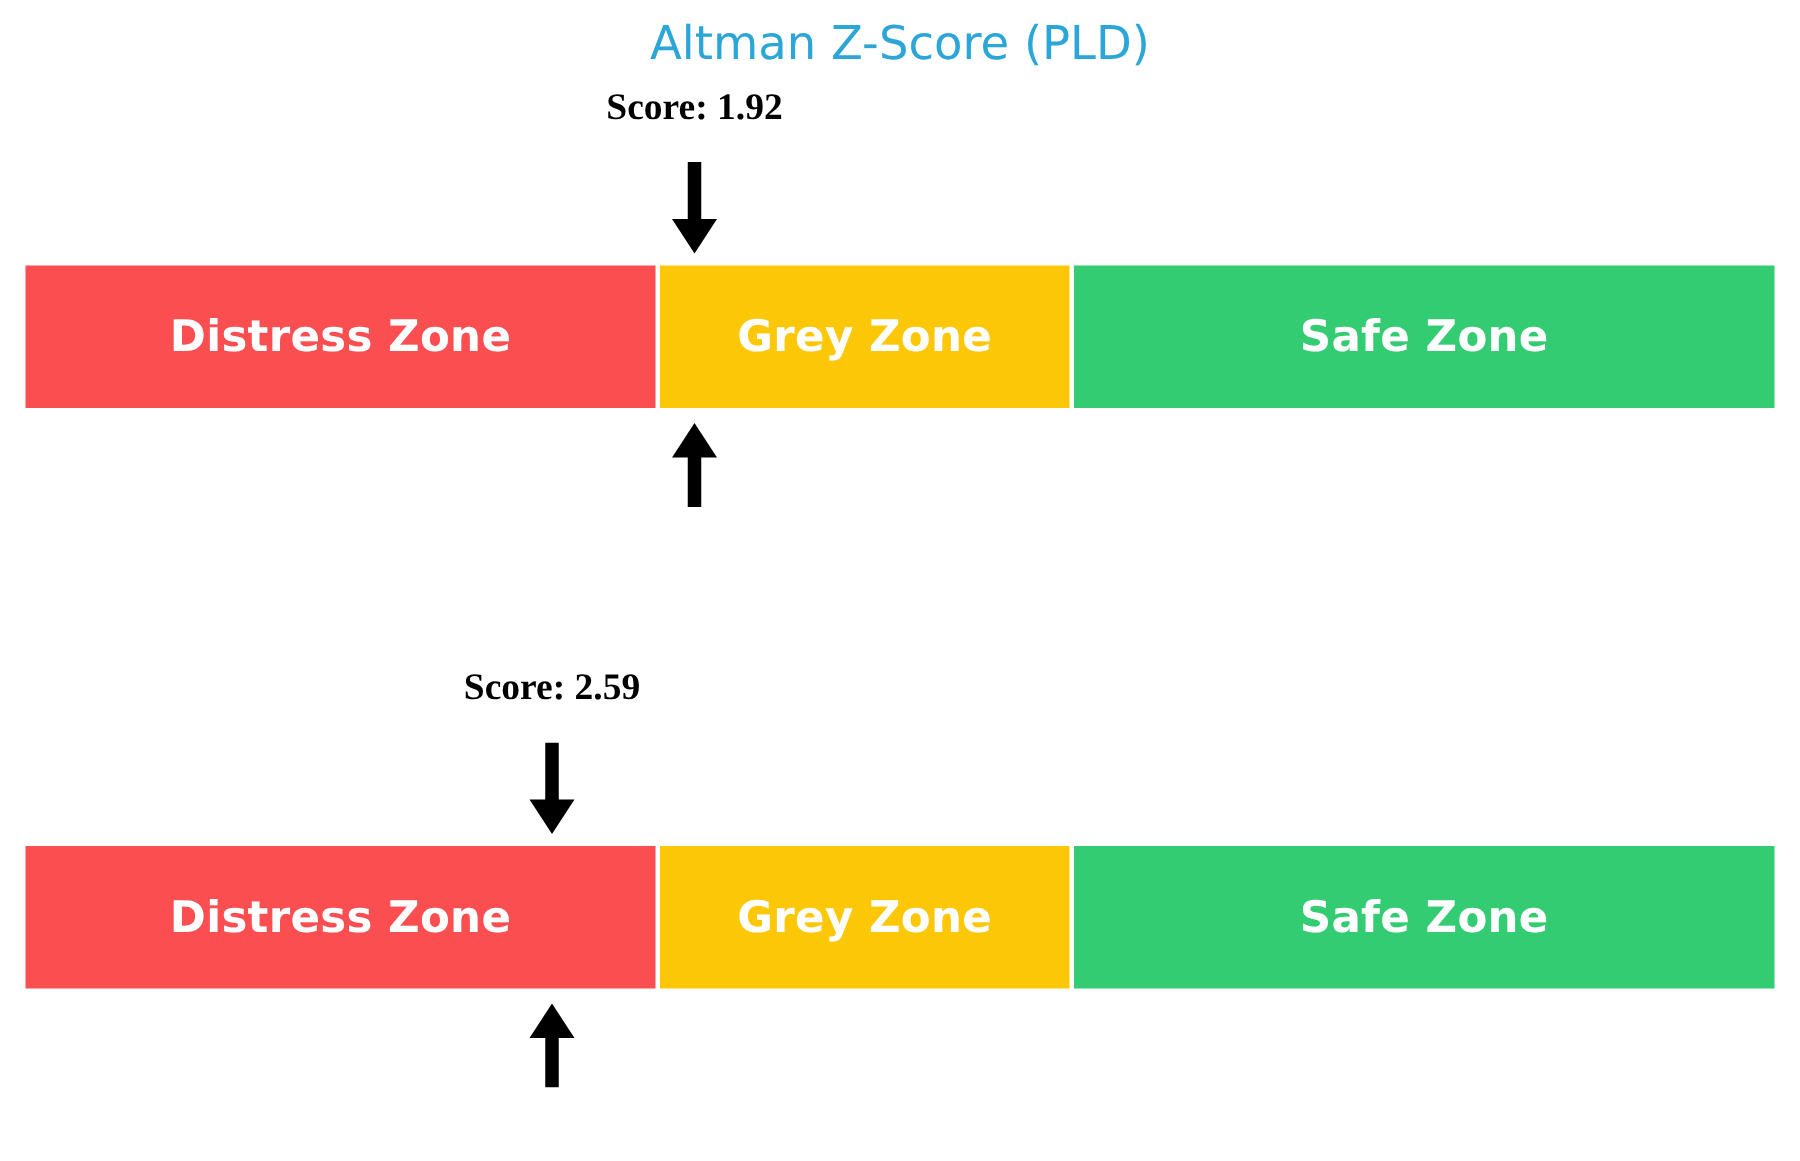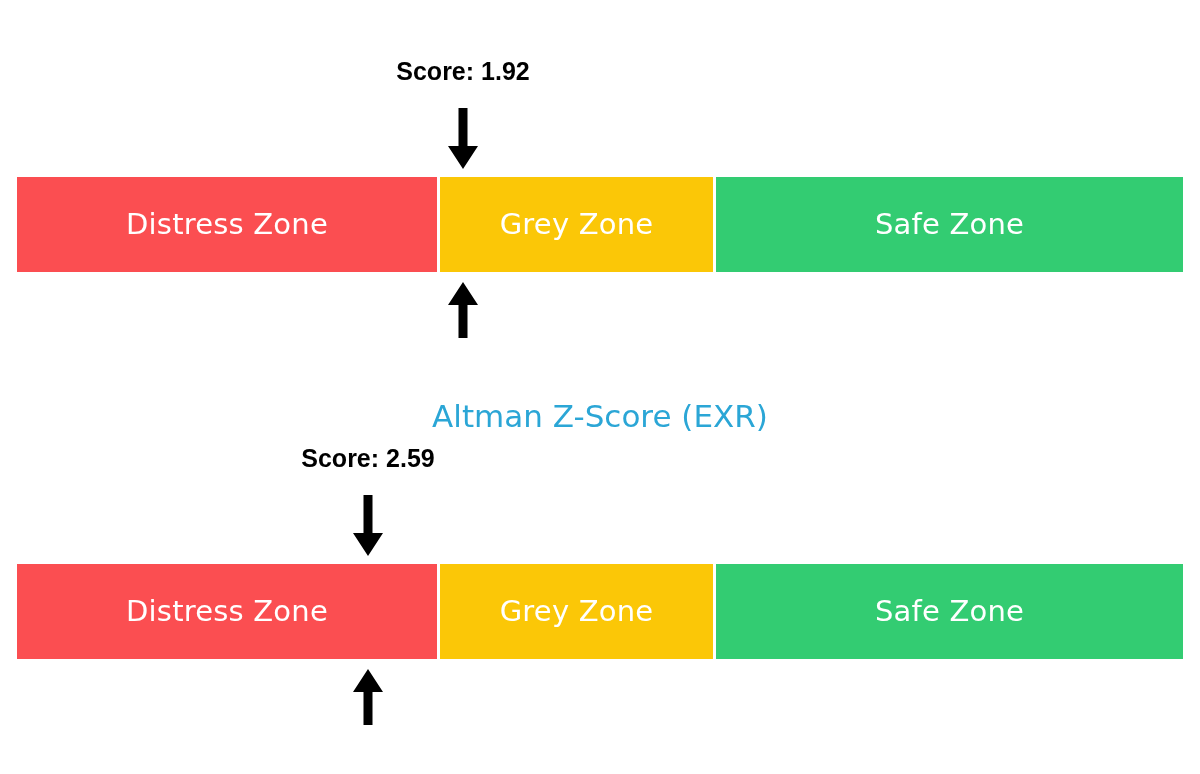--- a/index.html
+++ b/index.html
@@ -32,21 +32,21 @@
     font-size: 31px;
     font-weight: 400;
     line-height: 1;
     white-space: nowrap;
   }
 
   
   .score-label {
     position: absolute;
     transform: translateX(-50%);
-    font-family: Liberation Sans, sans-serif;
+    font-family: Liberation Serif, serif;
     font-size: 25px;
     font-weight: 700;
     color: #000000;
     line-height: 1;
     white-space: nowrap;
   }
 
   
   .arrow {
     position: absolute;
@@ -67,32 +67,33 @@
     align-items: center;
     justify-content: center;
     height: 100%;
   }
   .zone-seg + .zone-seg {
     margin-left: 3px;
   }
   .zone-label {
     font-family: "DejaVu Sans", sans-serif;
     font-size: 29px;
-    font-weight: 400;
+    font-weight: 700;
     color: #ffffff;
     line-height: 1;
     white-space: nowrap;
     letter-spacing: 0.2px;
   }
 </style>
 </head>
 <body>
 
 <div class="gauge-figure" style="top:0;height:387px;">
 
+  <div class="chart-title" style="top:14px;color:#2BA6D6;">Altman Z-Score (PLD)</div>
 
   <div class="score-label" style="top:59px;left:463px;">Score: 1.92</div>
 
   <div class="arrow" style="top:108px;left:463px;">
     <svg width="34" height="62" viewBox="0 0 34 62" aria-hidden="true">
       <polygon points="12.5,0 21.5,0 21.5,38 32,38 17,61 2,38 12.5,38" fill="#000000"></polygon>
     </svg>
   </div>
 
   <div class="zone-bar" style="left:17px;top:177px;width:1166px;height:95px;">
@@ -109,21 +110,20 @@
 
   <div class="arrow" style="top:282px;left:463px;">
     <svg width="34" height="56" viewBox="0 0 34 56" aria-hidden="true">
       <polygon points="17,0 32,23 21.5,23 21.5,56 12.5,56 12.5,23 2,23" fill="#000000"></polygon>
     </svg>
   </div>
 </div>
 
 <div class="gauge-figure" style="top:387px;height:387px;">
 
-  <div class="chart-title" style="top:14px;color:#2BA6D6;">Altman Z-Score (EXR)</div>
 
   <div class="score-label" style="top:59px;left:368px;">Score: 2.59</div>
 
   <div class="arrow" style="top:108px;left:368px;">
     <svg width="34" height="62" viewBox="0 0 34 62" aria-hidden="true">
       <polygon points="12.5,0 21.5,0 21.5,38 32,38 17,61 2,38 12.5,38" fill="#000000"></polygon>
     </svg>
   </div>
 
   <div class="zone-bar" style="left:17px;top:177px;width:1166px;height:95px;">

